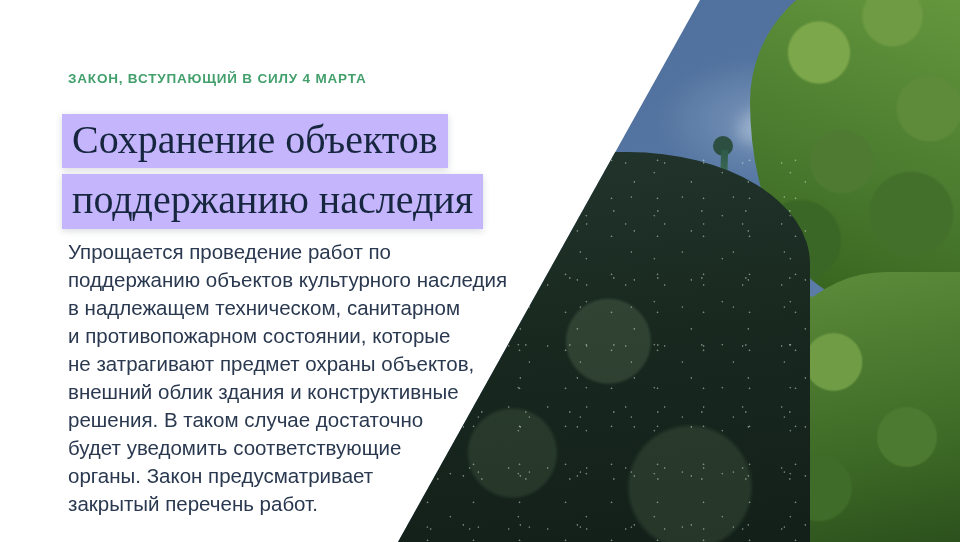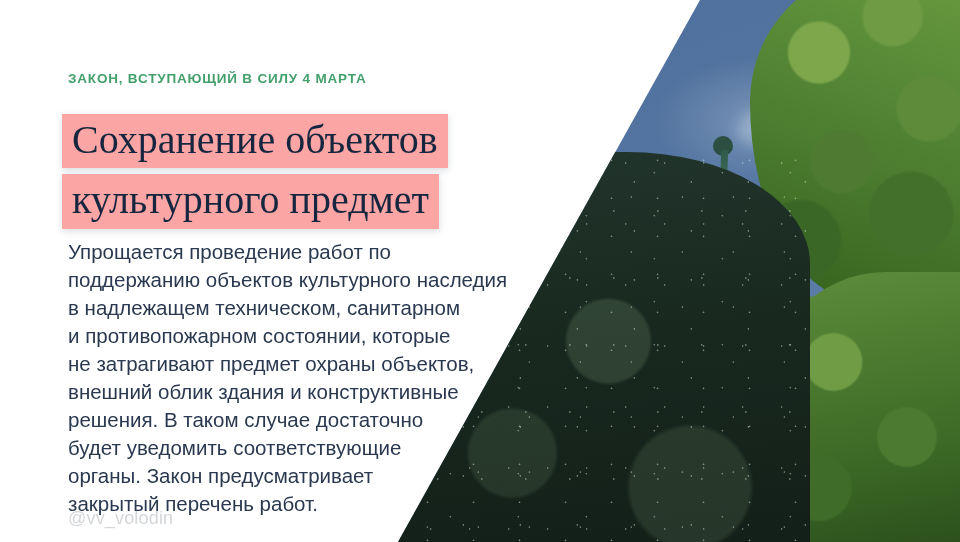--- a/index.html
+++ b/index.html
@@ -218,21 +218,21 @@
     position: absolute;
     left: 62px;
     top: 114px;
     display: flex;
     flex-direction: column;
     align-items: flex-start;
     gap: 6px;
   }
   .headline .hl-line {
     display: inline-block;
-    background: #fca5a5;
+    background: #c4b5fd;
     color: #17263f;
     font-family: "Liberation Serif", "DejaVu Serif", serif;
     font-size: 40px;
     line-height: 1.16;
     padding: 3px 10px 5px 10px;
     box-shadow: 0 2px 7px rgba(40,55,80,0.18);
     white-space: nowrap;
   }
 
   .body-copy {
@@ -324,30 +324,29 @@
       <div class="speckle"></div>
     </div>
   </div>
 
   <div class="panel">
 
     <div class="eyebrow">ЗАКОН, ВСТУПАЮЩИЙ В СИЛУ 4 МАРТА</div>
 
     <div class="headline">
       <span class="hl-line">Сохранение объектов</span>
-      <span class="hl-line">культурного предмет</span>
+      <span class="hl-line">поддержанию наследия</span>
     </div>
 
     <div class="body-copy">Упрощается проведение работ по
 поддержанию объектов культурного наследия
 в надлежащем техническом, санитарном
 и противопожарном состоянии, которые
 не затрагивают предмет охраны объектов,
 внешний облик здания и конструктивные
 решения. В таком случае достаточно
 будет уведомить соответствующие
 органы. Закон предусматривает
 закрытый перечень работ.</div>
 
-    <div class="handle">@vv_volodin</div>
   </div>
 
 </div>
 
 </body></html>

